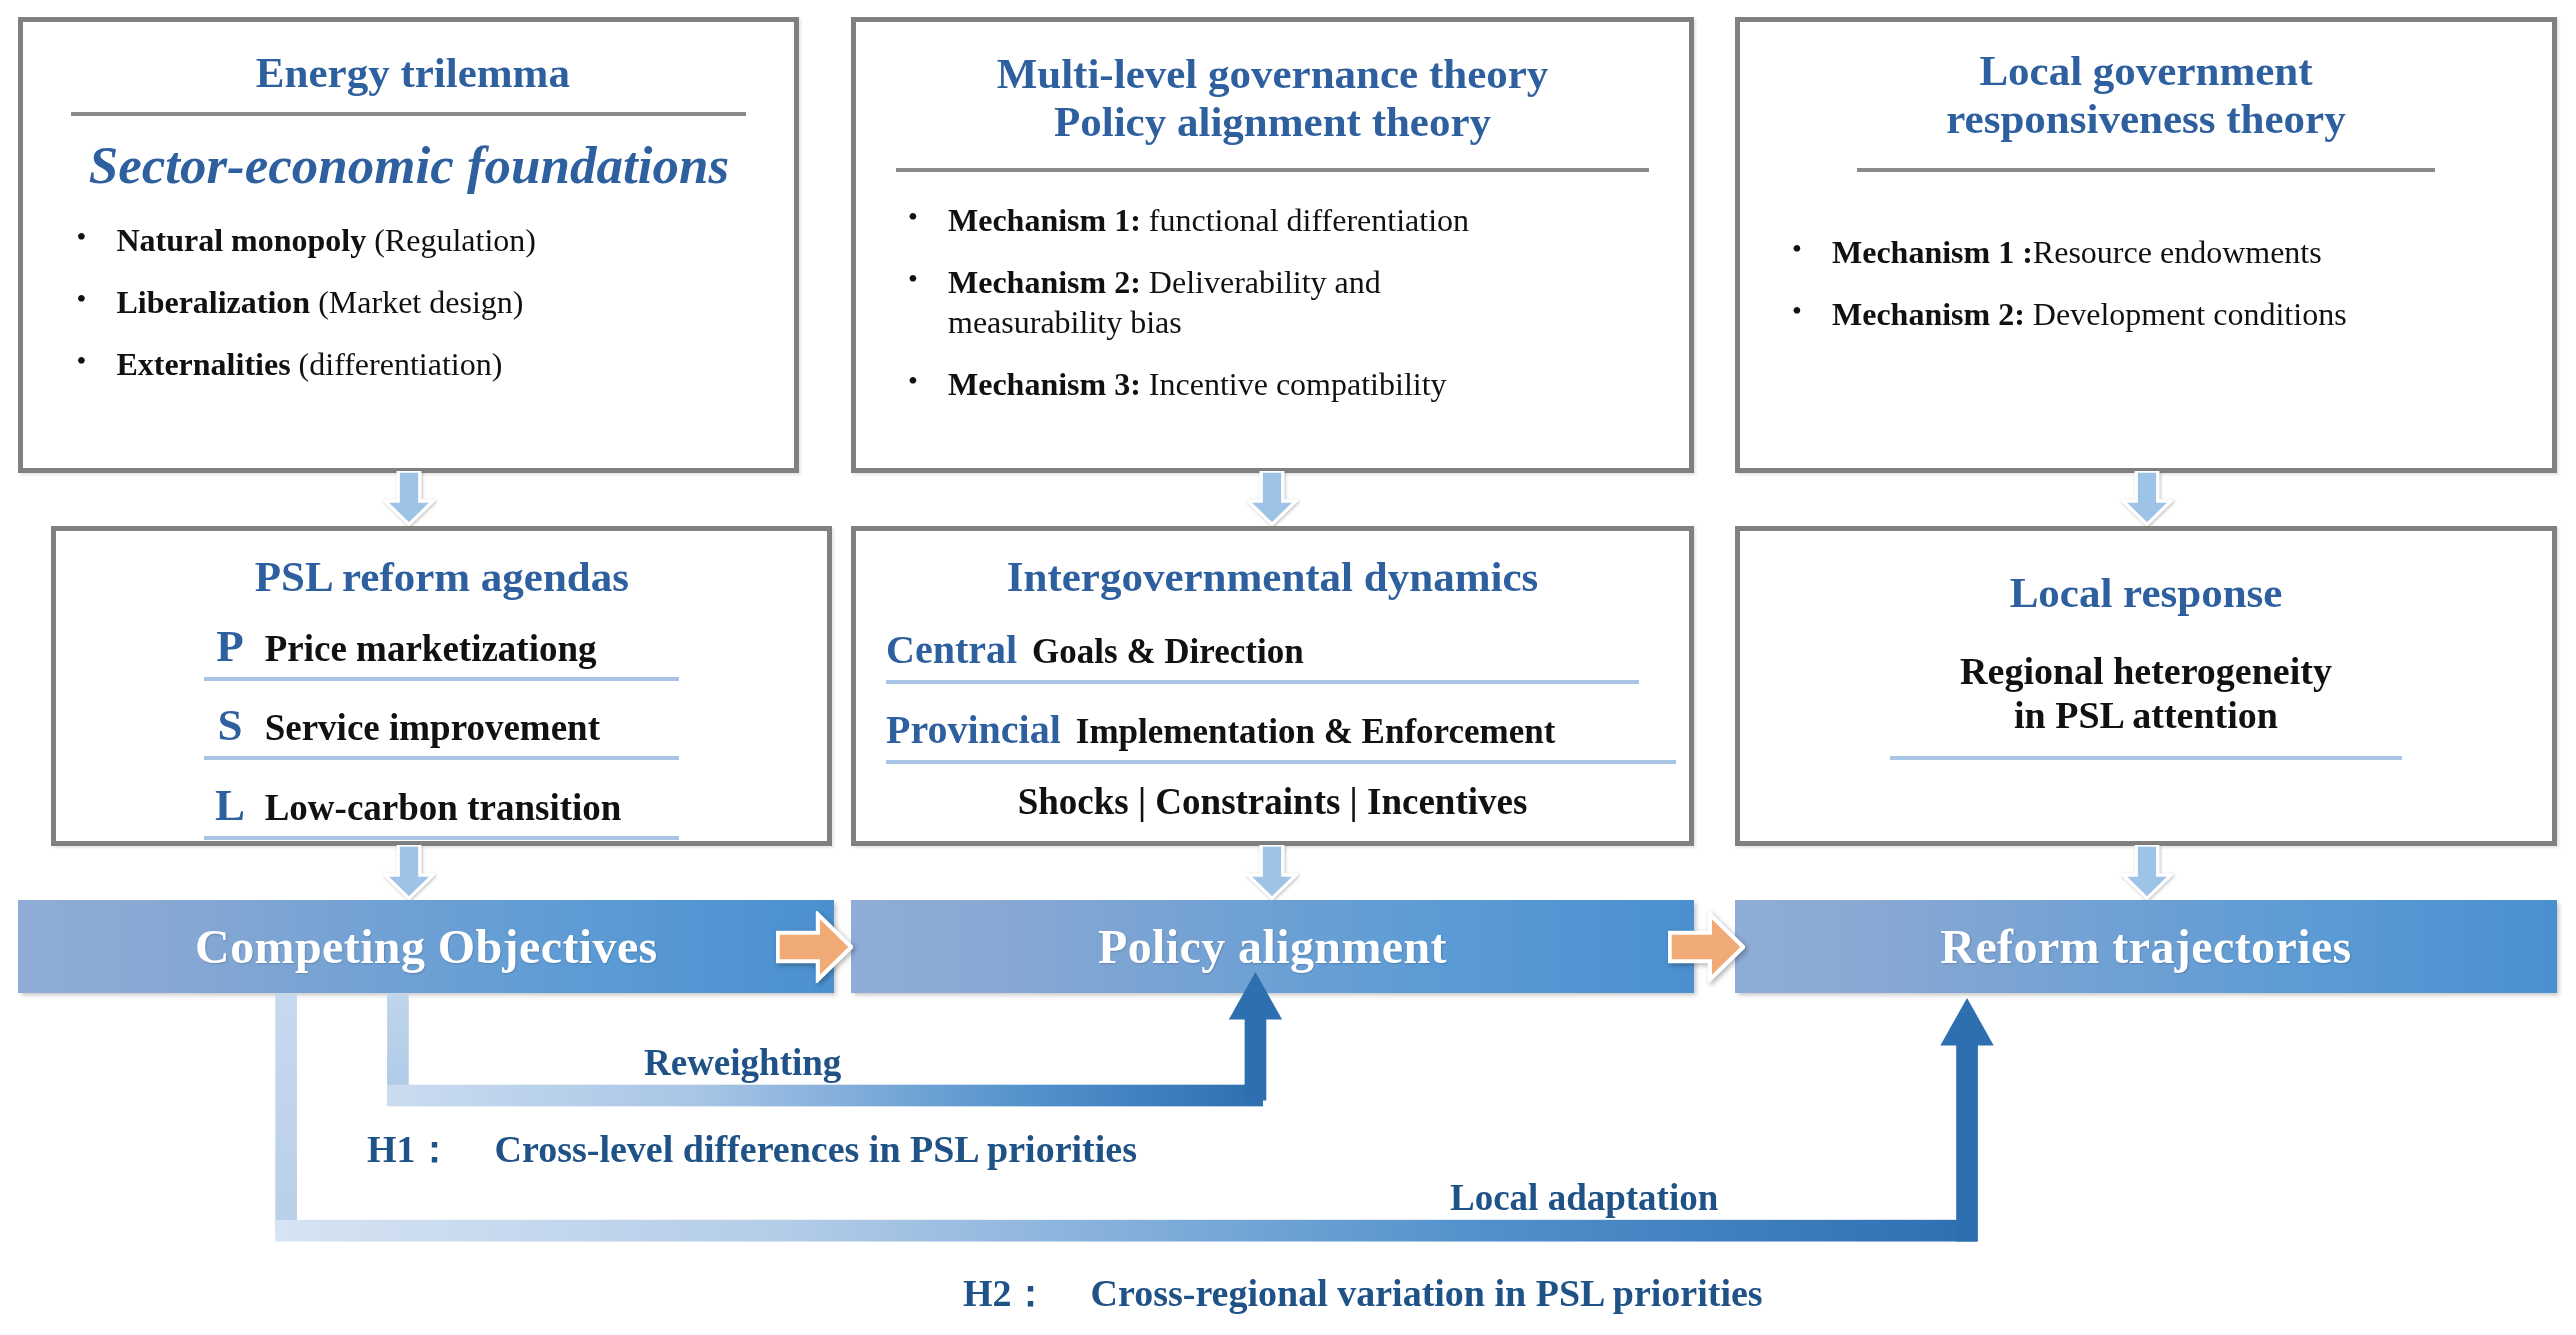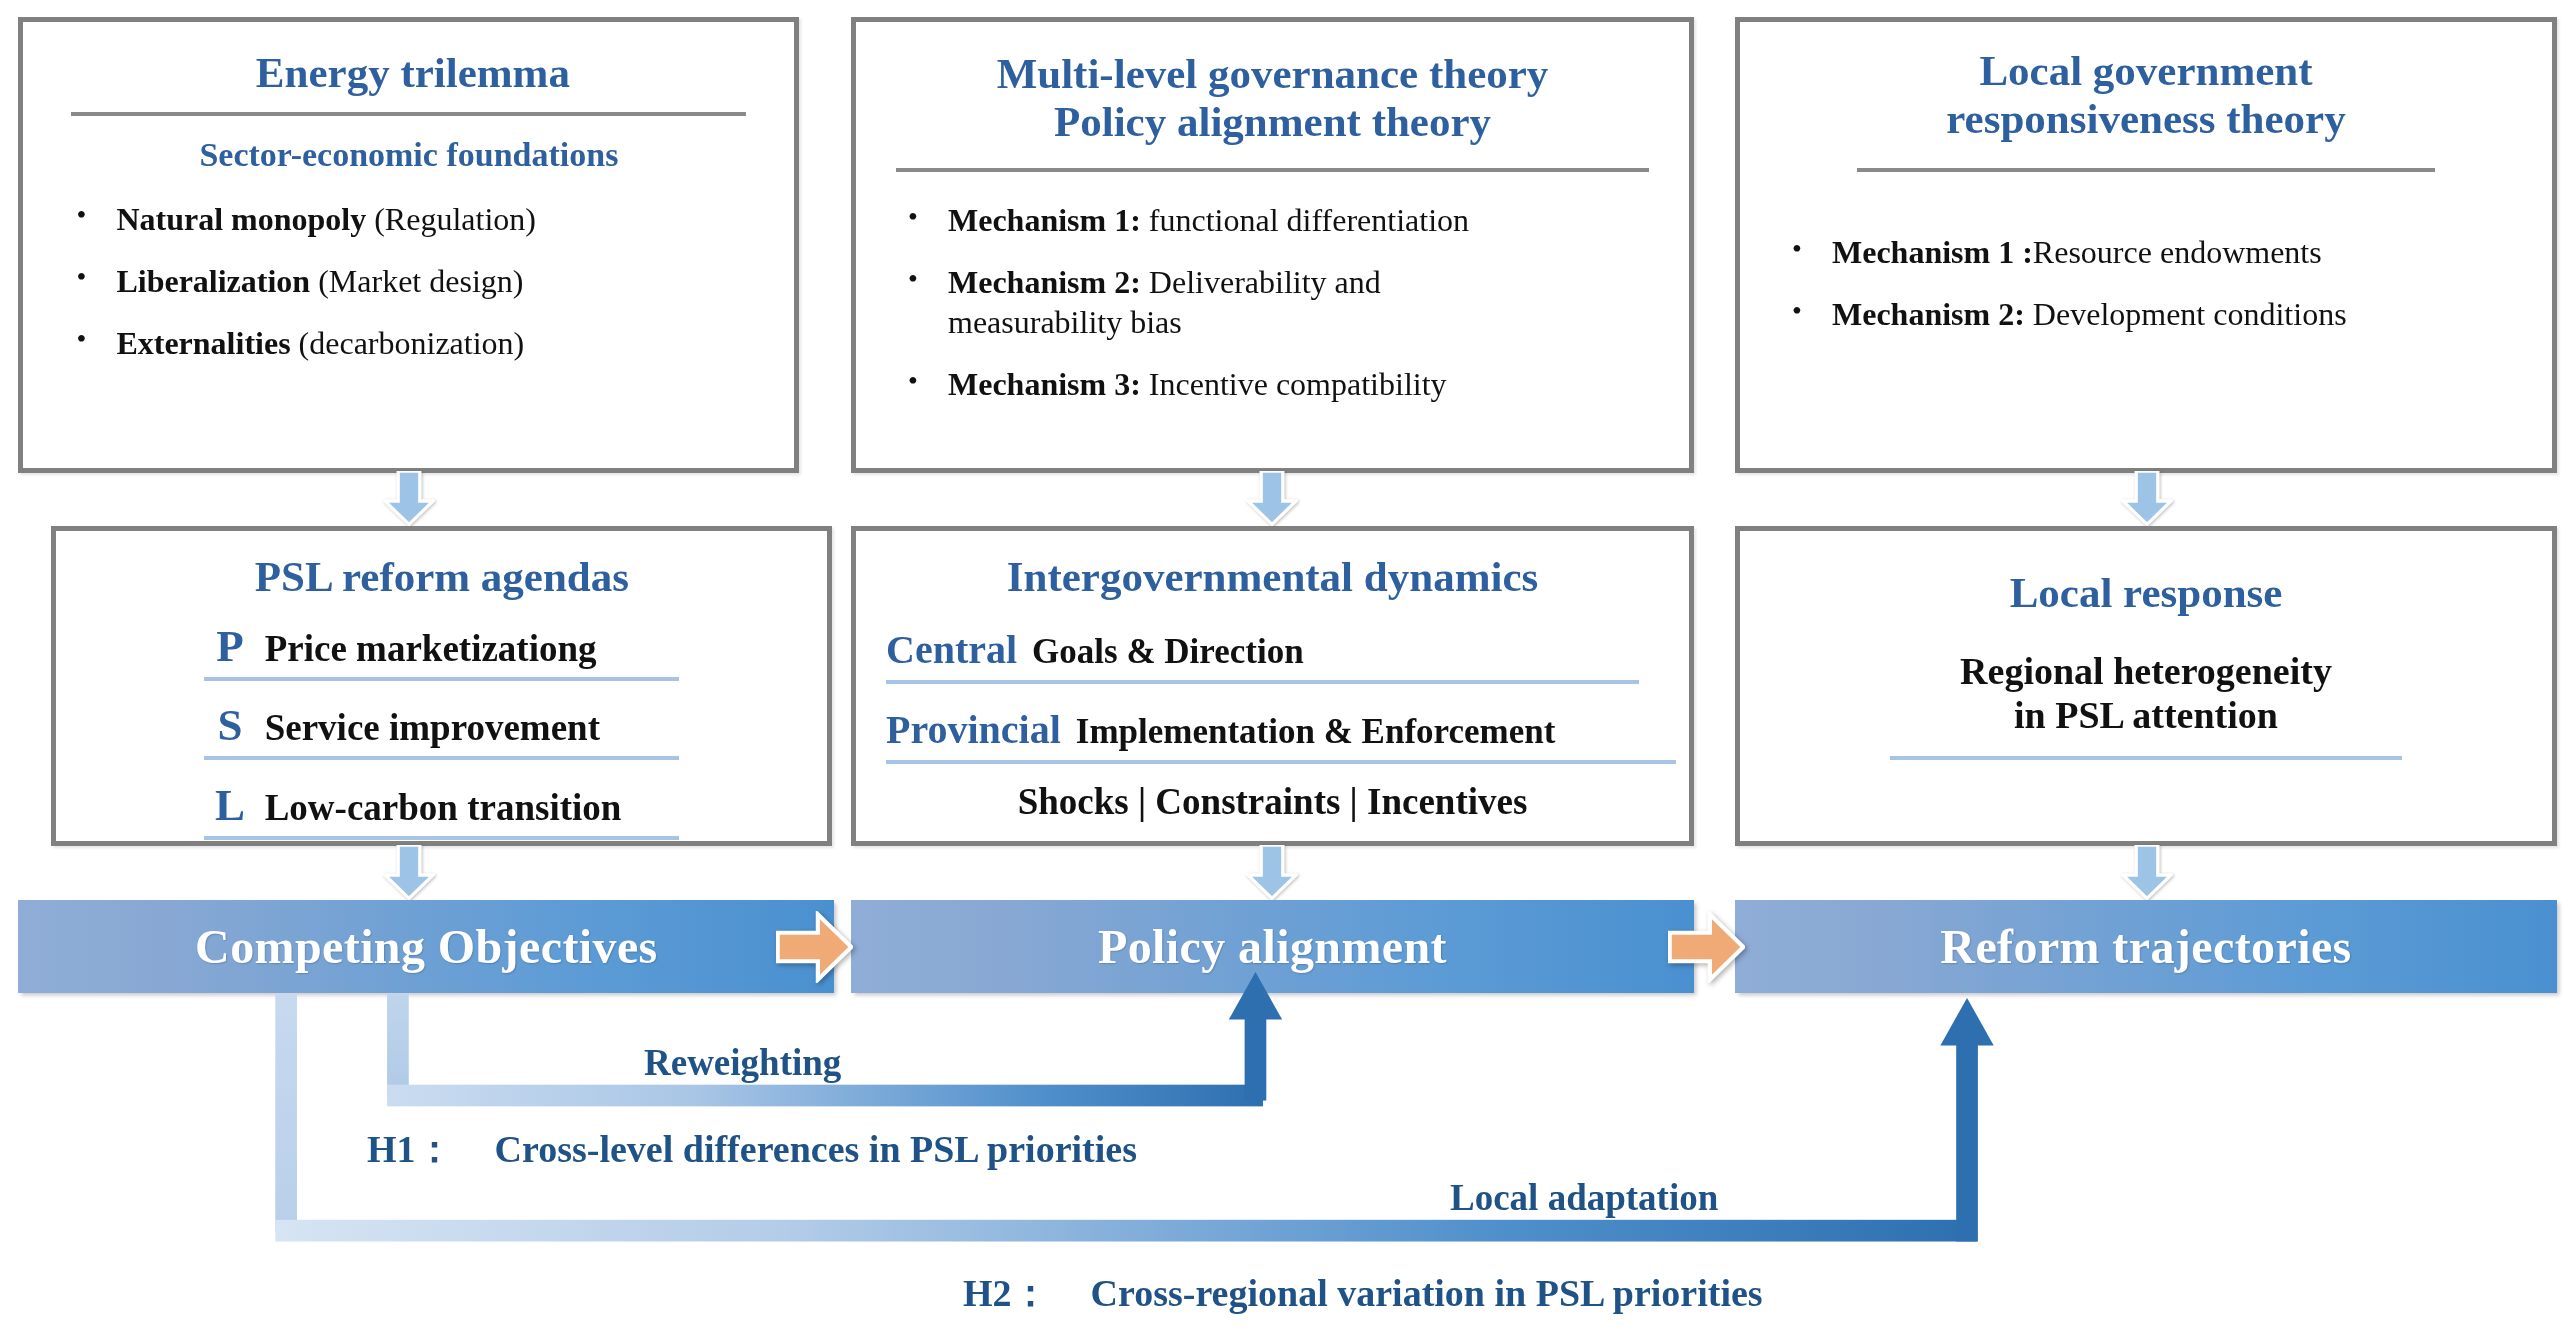--- a/index.html
+++ b/index.html
@@ -20,21 +20,21 @@
     box-shadow: 1.7px 1.7px 2.5px rgba(0,0,0,0.10);
   }
 
   .blue-title {
     color: #2E5F9E;
     font-weight: bold;
     text-align: center;
     line-height: 1.12;
   }
   .t52 { font-size: 43px; }
-  .t50 { font-size: 34px; }
+  .t50 { font-size: 53px; font-style: italic; }
 
   .black-sub {
     color: #111;
     font-weight: bold;
     text-align: center;
     font-size: 35px;
     line-height: 1.15;
   }
 
   .hr-grey {
@@ -156,21 +156,21 @@
     <div class="hr-grey" style="margin:15px 48px 0 48px;"></div>
     <div class="blue-title t50" style="margin-top:20px;">Sector-economic foundations</div>
     <ul class="bl" style="margin:25px 0 0 38px;">
       <li>
         <b>Natural monopoly</b><span class="norm"> (Regulation)</span>
       </li>
       <li>
         <b>Liberalization</b><span class="norm"> (Market design)</span>
       </li>
       <li>
-        <b>Externalities</b><span class="norm"> (decarbonization)</span>
+        <b>Externalities</b><span class="norm"> (differentiation)</span>
       </li>
     </ul>
   </div>
 
   <div class="tbox" style="left:851px; top:16.7px; width:843px; height:456px;">
     <div class="blue-title t52" style="margin-top:28px;">Multi-level governance theory</div>
     <div class="blue-title t52">Policy alignment theory</div>
     <div class="hr-grey" style="margin:22px 40px 0 40px;"></div>
     <ul class="bl" style="margin:28px 48px 0 37px;">
       <li>

